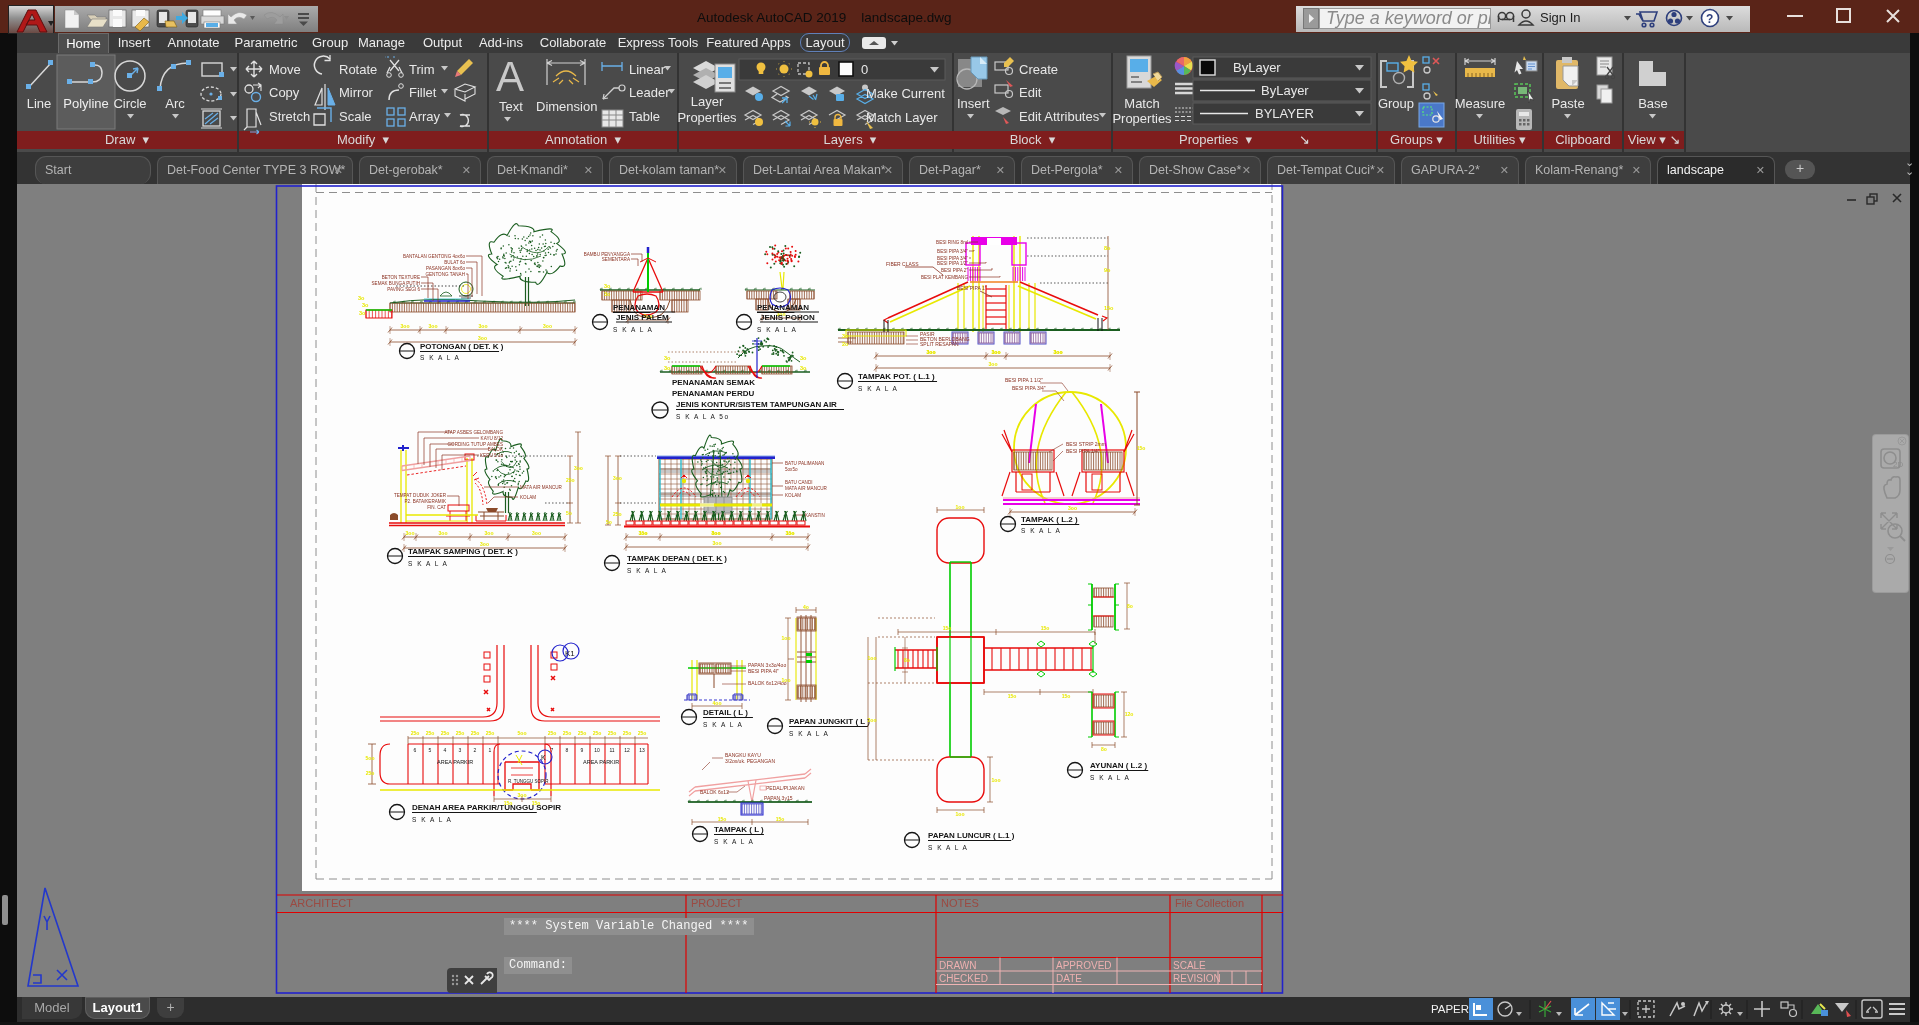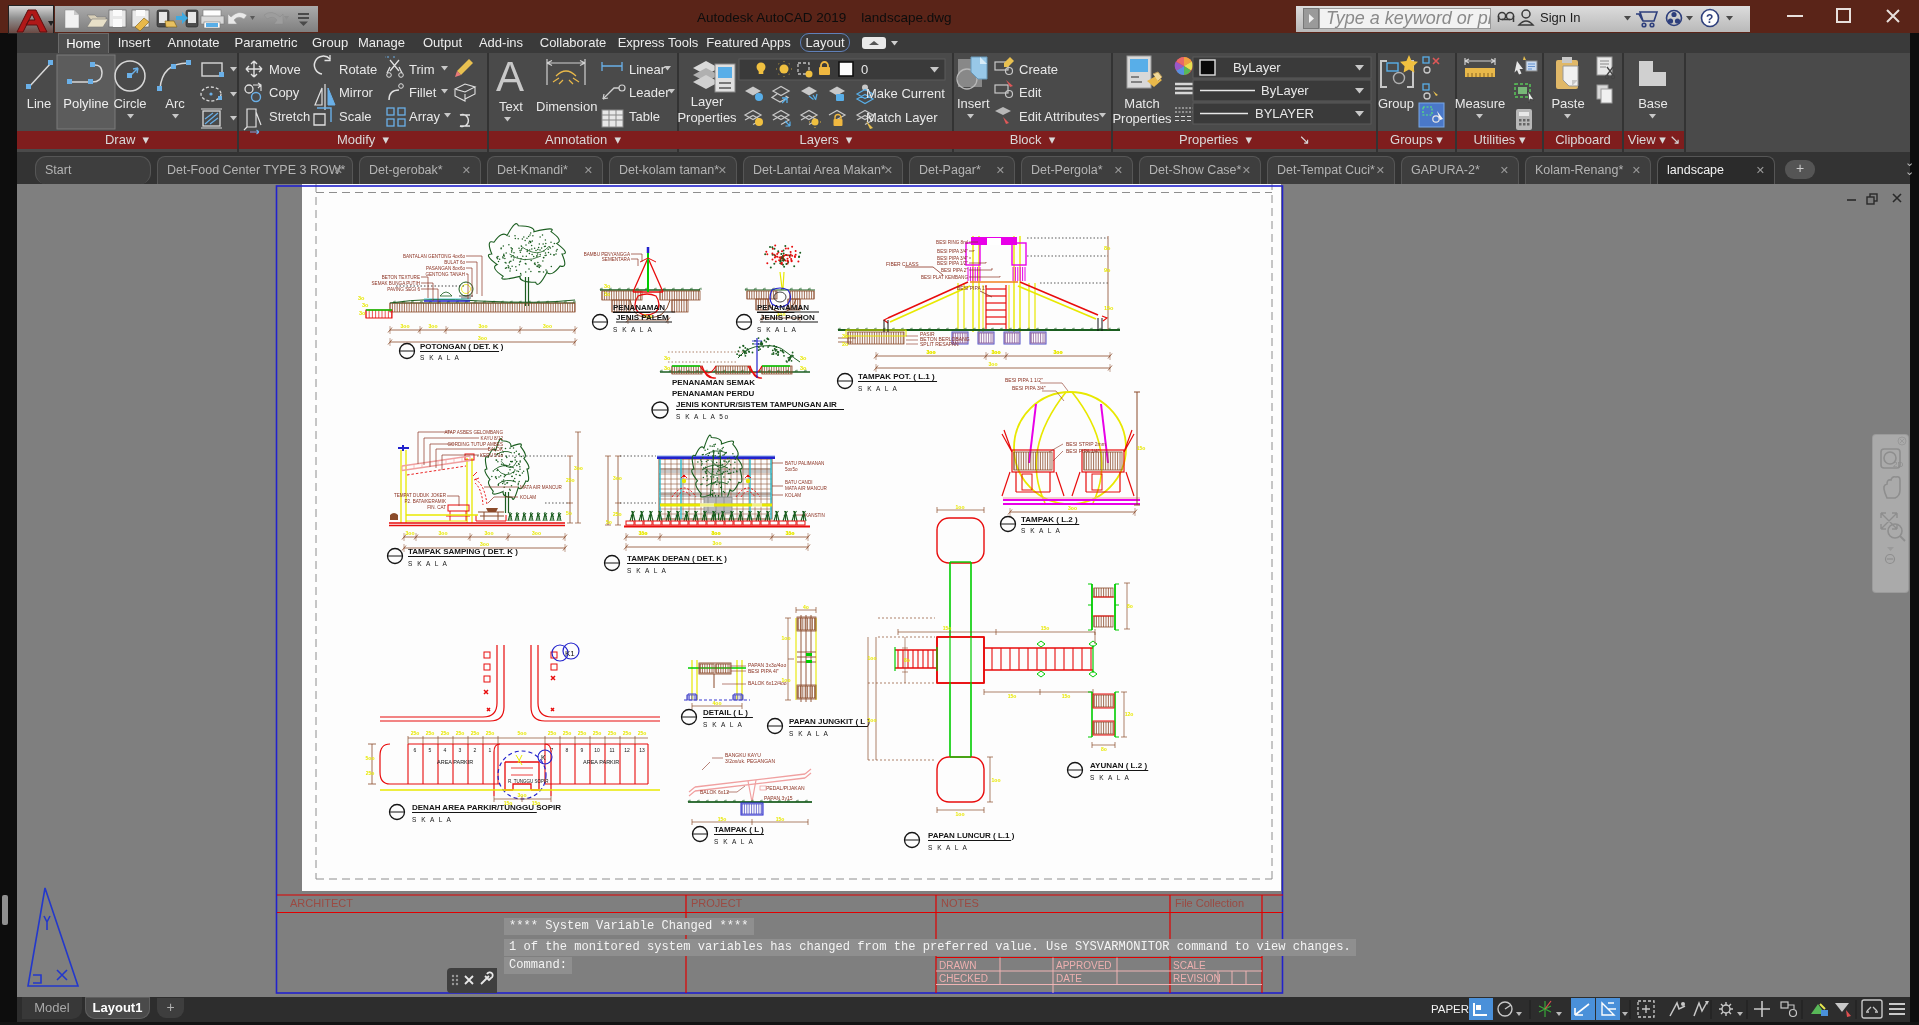--- a/index.html
+++ b/index.html
@@ -142,21 +142,21 @@
 <div class="psep" style="left:935px;"></div>
 <div class="psep" style="left:1094px;"></div>
 <div class="psep" style="left:1359px;"></div>
 <div class="psep" style="left:1438px;"></div>
 <div class="psep" style="left:1525px;"></div>
 <div class="psep" style="left:1605px;"></div>
 <div class="psep" style="left:1667px;"></div>
 <div class="plabel" style="left:0;width:220px;">Draw&nbsp;&nbsp;▾</div>
 <div class="plabel" style="left:222px;width:248px;">Modify&nbsp;&nbsp;▾</div>
 <div class="plabel" style="left:472px;width:188px;">Annotation&nbsp;&nbsp;▾</div>
-<div class="plabel" style="left:638px;width:318px;padding-left:24px;">Layers&nbsp;&nbsp;▾</div>
+<div class="plabel" style="left:662px;width:318px;padding-left:24px;">Layers&nbsp;&nbsp;▾</div>
 <div class="plabel" style="left:937px;width:157px;">Block&nbsp;&nbsp;▾</div>
 <div class="plabel" style="left:1096px;width:263px;">Properties&nbsp;&nbsp;▾&nbsp;&nbsp;&nbsp;&nbsp;&nbsp;&nbsp;&nbsp;&nbsp;&nbsp;&nbsp;&nbsp;&nbsp;&nbsp;↘</div>
 <div class="plabel" style="left:1361px;width:77px;">Groups&nbsp;▾</div>
 <div class="plabel" style="left:1440px;width:85px;">Utilities&nbsp;▾</div>
 <div class="plabel" style="left:1527px;width:78px;">Clipboard</div>
 <div class="plabel" style="left:1607px;width:60px;">View&nbsp;▾&nbsp;↘</div>
 <svg class="abs" style="left:0;top:0;" width="1893" height="99" viewBox="0 0 1893 99">
 
 <path d="M12 34 L34 10" stroke="#d8d8d8" stroke-width="1.5"></path>
 <rect x="9" y="31" width="5" height="5" fill="#6ab0e8"></rect>
@@ -2488,21 +2488,20 @@
 <path d="M8 78 l16 16 M24 78 l-16 16 M8 78 l5 0 M8 78 l0 5 M24 94 l-5 0 M24 94 l0 -5 M24 78 l-5 0 M24 78 l0 5 M8 94 l5 0 M8 94 l0 -5" stroke="#8e8e8e" stroke-width="1.4" fill="none"></path>
 <circle cx="22" cy="96" r="7" fill="none" stroke="#8e8e8e" stroke-width="1.6"></circle>
 <path d="M27 101 l5 5" stroke="#8e8e8e" stroke-width="1.8"></path>
 <path d="M14 112 l7 0 -3.5 4 z" fill="#9a9a9a"></path>
 <circle cx="17" cy="124" r="4.5" fill="none" stroke="#8e8e8e" stroke-width="1.2"></circle>
 <path d="M14 124 h6" stroke="#8e8e8e" stroke-width="1.2"></path>
 </svg>
 </div>
 
 <div class="abs mono" style="left:487px;top:734px;height:17px;line-height:17px;font-size:12.1px;color:#f4f4f4;white-space:pre;background:#8f8f8f;padding:0 5px;">**** System Variable Changed ****</div>
-<div class="abs mono" style="left:487px;top:755px;height:17px;line-height:17px;font-size:12.1px;color:#f4f4f4;white-space:pre;background:#8f8f8f;padding:0 5px;">1 of the monitored system variables has changed from the preferred value. Use SYSVARMONITOR command to view changes.</div>
 <div class="abs mono" style="left:487px;top:773px;height:17px;line-height:17px;font-size:12.1px;color:#f4f4f4;white-space:pre;background:#8f8f8f;padding:0 5px;">Command:</div>
 
 <div class="abs" style="left:430px;top:784px;width:50px;height:25px;background:#3f3f3f;border-radius:4px 0 0 4px;">
 <svg width="50" height="25" viewBox="0 0 50 25">
 <g fill="#9a9a9a">
           <circle cx="6" cy="8" r="1.2"></circle>
           <circle cx="6" cy="12" r="1.2"></circle>
           <circle cx="6" cy="16" r="1.2"></circle>
           <circle cx="10" cy="8" r="1.2"></circle>
           <circle cx="10" cy="12" r="1.2"></circle>

